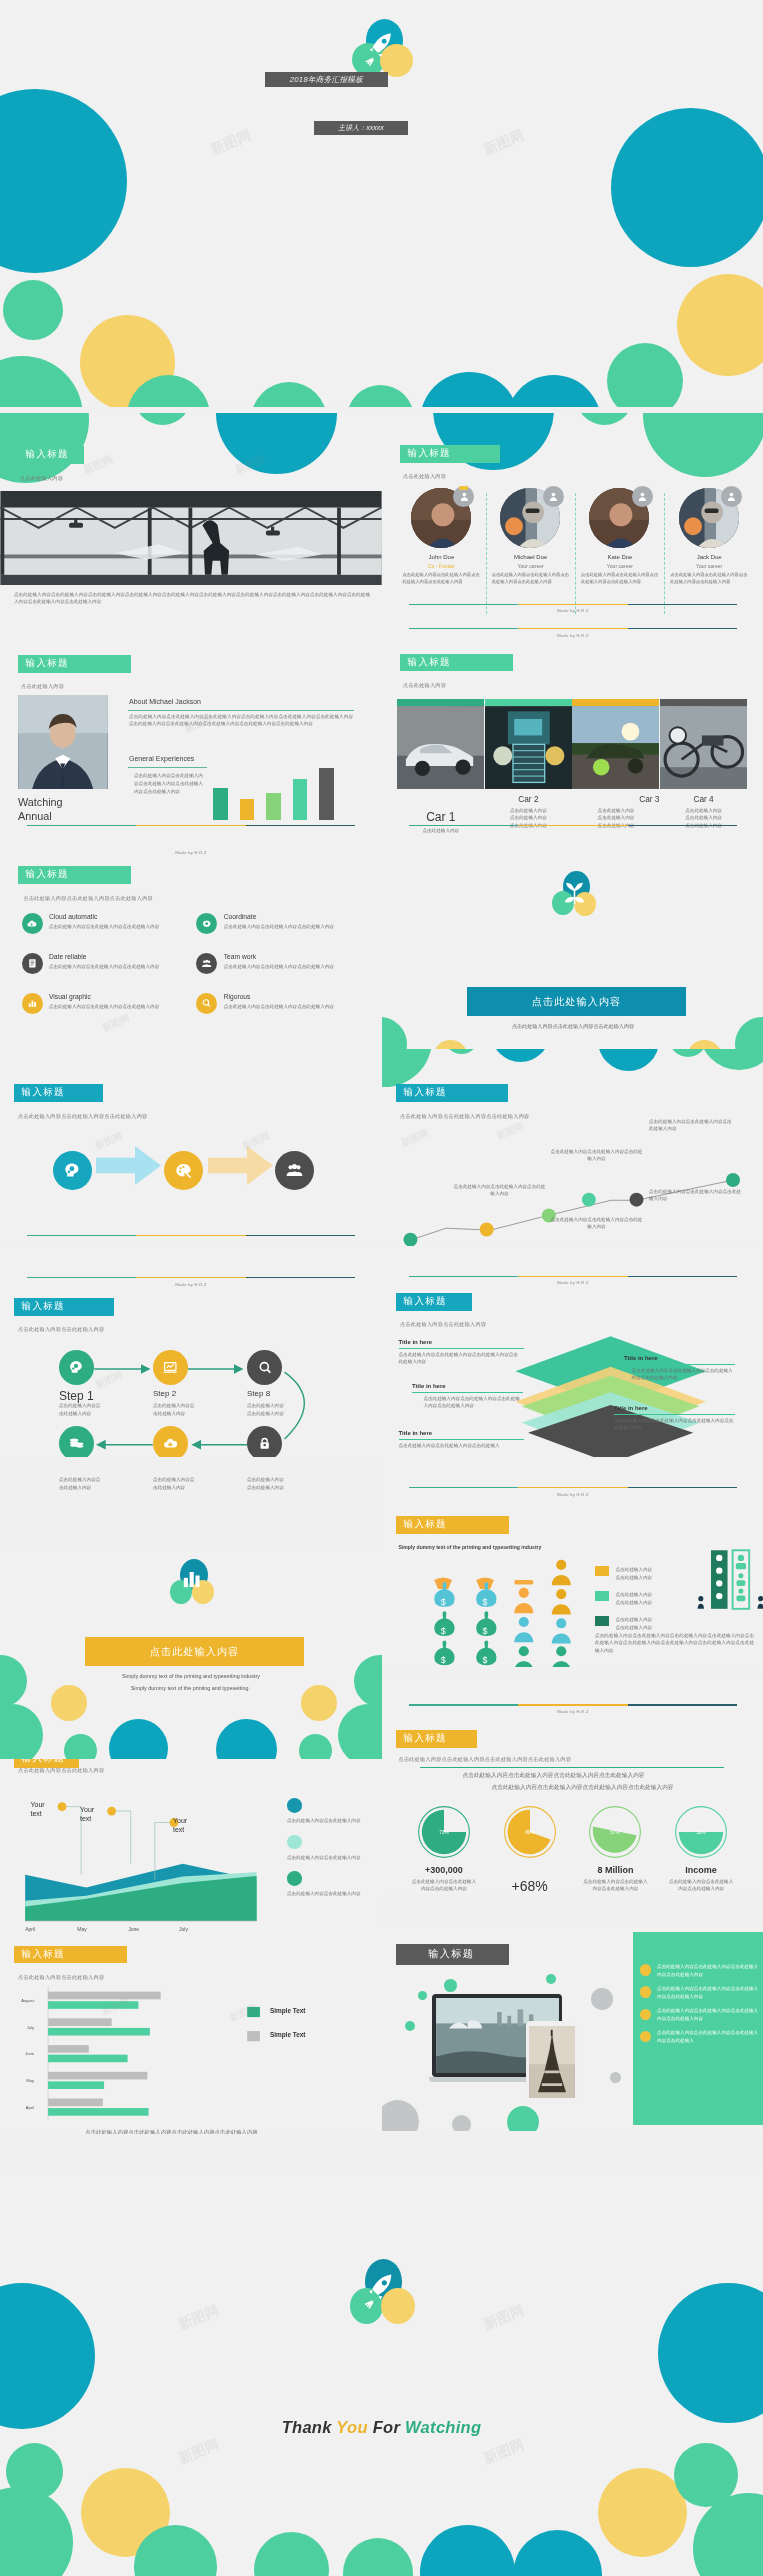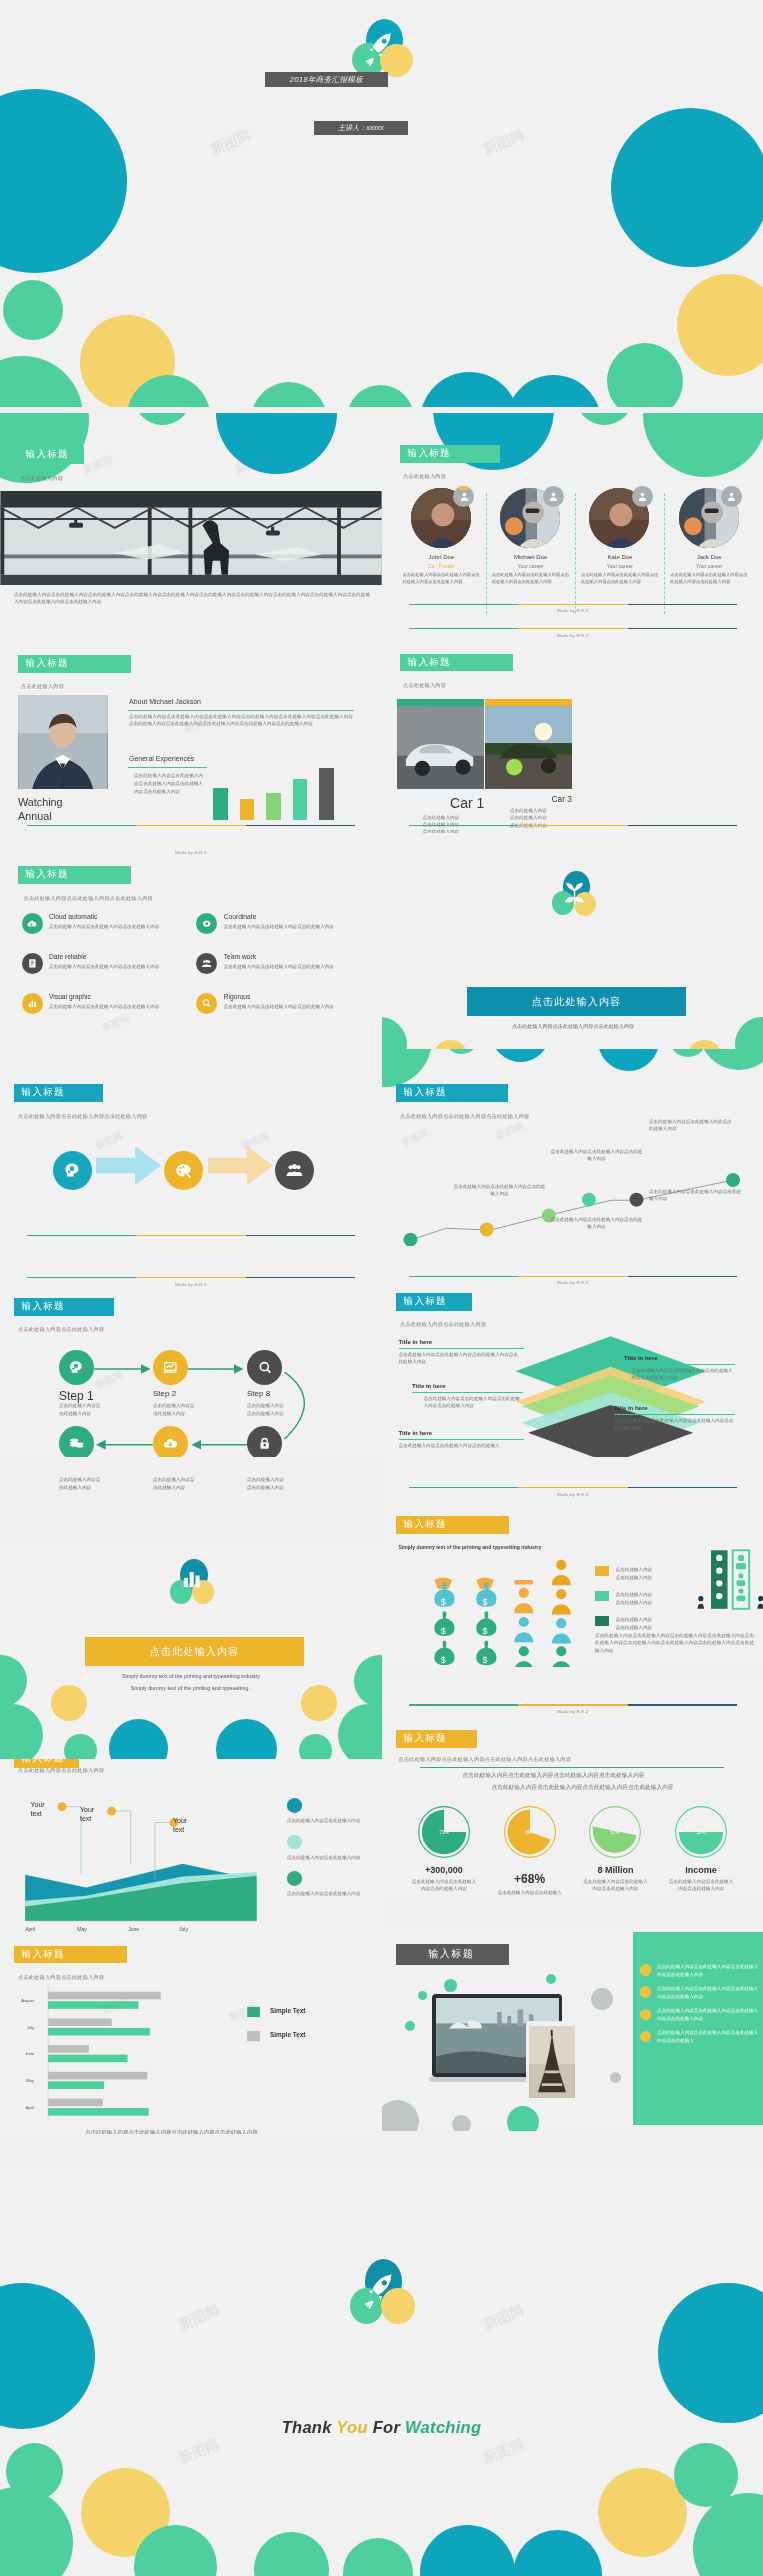--- a/index.html
+++ b/index.html
@@ -313,21 +313,43 @@
         <div class="ph" style="height:83px;">
           <svg viewBox="0 0 137 130" style="width:87px;height:83px;">
               <rect width="137" height="130" fill="#8a8f92"></rect>
           <rect y="78" width="137" height="52" fill="#5d6366"></rect>
           <path d="M14 84 q12 -22 36 -24 t46 6 l24 14 0 14 -106 0z" fill="#e6eaec"></path>
           <path d="M36 68 q16 -10 36 -6 l16 12 -52 0z" fill="#b9c3c8"></path>
           <circle cx="40" cy="98" r="12" fill="#23282b"></circle>
               <circle cx="104" cy="96" r="12" fill="#23282b"></circle>
             </svg>
         </div>
-        <div style="text-align:right;font-size:14px;color:#3a3a3a;margin-top:6px;">Car 1</div>
+        <div style="text-align:center;font-size:12px;color:#3a3a3a;margin-top:21px;">Car 1</div>
+        <div class="body-txt" style="text-align:center;margin-top:3.2px;line-height:1.55;">
+          <div>点击此处输入内容</div>
+            <div>点击此处输入内容</div>
+            <div>点击此处输入内容</div>
+        </div>
+      </div>
+      <div style="width:87px;">
+        <div style="height:7px;background:#4ecfa0;"></div>
+        <div class="ph" style="height:83px;">
+          <svg viewBox="0 0 137 130" style="width:87px;height:83px;">
+              <rect width="137" height="130" fill="#1d2b2e"></rect>
+          <rect x="36" y="8" width="66" height="52" fill="#2d6a72"></rect>
+          <rect x="46" y="20" width="44" height="26" fill="#56b4be"></rect>
+          <rect x="44" y="60" width="50" height="60" fill="#2b4f57" stroke="#7fd2d8" stroke-width="2"></rect>
+          <g stroke="#7fd2d8" stroke-width="1.5">
+                <path d="M44 70h50M44 80h50M44 90h50M44 100h50M44 110h50"></path>
+              </g>
+          <circle cx="28" cy="78" r="15" fill="#cfd8c5"></circle>
+              <circle cx="110" cy="78" r="15" fill="#e0c15e"></circle>
+            </svg>
+        </div>
+        <div style="text-align:center;font-size:8.3px;color:#3a3a3a;margin-top:5.1px;">Car 2</div>
         <div class="body-txt" style="text-align:center;margin-top:3.2px;line-height:1.55;">
           <div>点击此处输入内容</div>
             <div>点击此处输入内容</div>
             <div>点击此处输入内容</div>
         </div>
       </div>
       <div style="width:87px;">
         <div style="height:7px;background:#eeb52c;"></div>
         <div class="ph" style="height:83px;">
           <svg viewBox="0 0 137 130" style="width:87px;height:83px;">
@@ -335,20 +357,40 @@
           <rect y="0" width="137" height="60" fill="#9ab8cb"></rect>
               <circle cx="92" cy="40" r="14" fill="#fdf6d9"></circle>
           <rect y="58" width="137" height="20" fill="#2f4a28"></rect>
               <rect y="76" width="137" height="54" fill="#55504a"></rect>
           <path d="M24 80 q14 -22 40 -20 t44 10 l6 12 -92 0z" fill="#2b3a22"></path>
           <circle cx="46" cy="96" r="13" fill="#9ede4f"></circle>
               <circle cx="100" cy="94" r="12" fill="#252c1d"></circle>
             </svg>
         </div>
         <div style="text-align:right;font-size:8.3px;color:#3a3a3a;margin-top:5.1px;">Car 3</div>
+        <div class="body-txt" style="text-align:center;margin-top:3.2px;line-height:1.55;">
+          <div>点击此处输入内容</div>
+            <div>点击此处输入内容</div>
+            <div>点击此处输入内容</div>
+        </div>
+      </div>
+      <div style="width:87px;">
+        <div style="height:7px;background:#5a5a5a;"></div>
+        <div class="ph" style="height:83px;">
+          <svg viewBox="0 0 137 130" style="width:87px;height:83px;">
+              <rect width="137" height="130" fill="#9aa4a9"></rect>
+          <rect y="96" width="137" height="34" fill="#6d7478"></rect>
+          <circle cx="34" cy="84" r="26" fill="none" stroke="#2b3033" stroke-width="5"></circle>
+          <circle cx="106" cy="72" r="24" fill="none" stroke="#2b3033" stroke-width="5"></circle>
+          <path d="M34 84 L72 56 L106 72" stroke="#2b3033" stroke-width="4" fill="none"></path>
+          <circle cx="28" cy="46" r="13" fill="#e9edef" stroke="#2b3033" stroke-width="3"></circle>
+          <rect x="66" y="46" width="34" height="16" fill="#3a4044"></rect>
+            </svg>
+        </div>
+        <div style="text-align:center;font-size:8.3px;color:#3a3a3a;margin-top:5.1px;">Car 4</div>
         <div class="body-txt" style="text-align:center;margin-top:3.2px;line-height:1.55;">
           <div>点击此处输入内容</div>
             <div>点击此处输入内容</div>
             <div>点击此处输入内容</div>
         </div>
       </div>
     </div>
     <div class="rule" style="top:202px;">
         <i></i>
         <i></i>
@@ -926,21 +968,21 @@
         </svg>
         <div style="font-size:9px;font-weight:bold;color:#333;margin-top:3.8px;">+300,000</div>
         <div class="body-txt" style="margin-top:3.2px;padding:0 10.2px;line-height:1.6;">点击此处输入内容点击此处输入内容点击此处输入内容</div>
       </div>
       <div style="width:86px;text-align:center;">
         <svg viewBox="0 0 100 100" style="width:54px;height:54px;">
           <circle cx="50" cy="50" r="47" fill="none" stroke="#eeb52c" stroke-width="2"></circle>
           <path d="M50 50 L50 9 A41 41 0 1 0 88 64 Z" fill="#eeb52c"></path>
           <text x="50" y="53" font-size="9" fill="#fff" text-anchor="middle">80%</text>
         </svg>
-        <div style="font-size:12px;font-weight:bold;color:#333;margin-top:11px;">+68%</div>
+        <div style="font-size:14px;font-weight:normal;color:#333;margin-top:17px;">+68%</div>
         <div class="body-txt" style="margin-top:3.2px;padding:0 10.2px;line-height:1.6;">点击此处输入内容点击此处输入内容点击此处输入内容</div>
       </div>
       <div style="width:86px;text-align:center;">
         <svg viewBox="0 0 100 100" style="width:54px;height:54px;">
           <circle cx="50" cy="50" r="47" fill="none" stroke="#86d37a" stroke-width="2"></circle>
           <path d="M9 40 L90 56 A41 41 0 0 1 9 50 Z" fill="#86d37a"></path>
           <text x="50" y="53" font-size="9" fill="#fff" text-anchor="middle">57%</text>
         </svg>
         <div style="font-size:9px;font-weight:bold;color:#333;margin-top:3.8px;">8 Million</div>
         <div class="body-txt" style="margin-top:3.2px;padding:0 10.2px;line-height:1.6;">点击此处输入内容点击此处输入内容点击此处输入内容</div>

